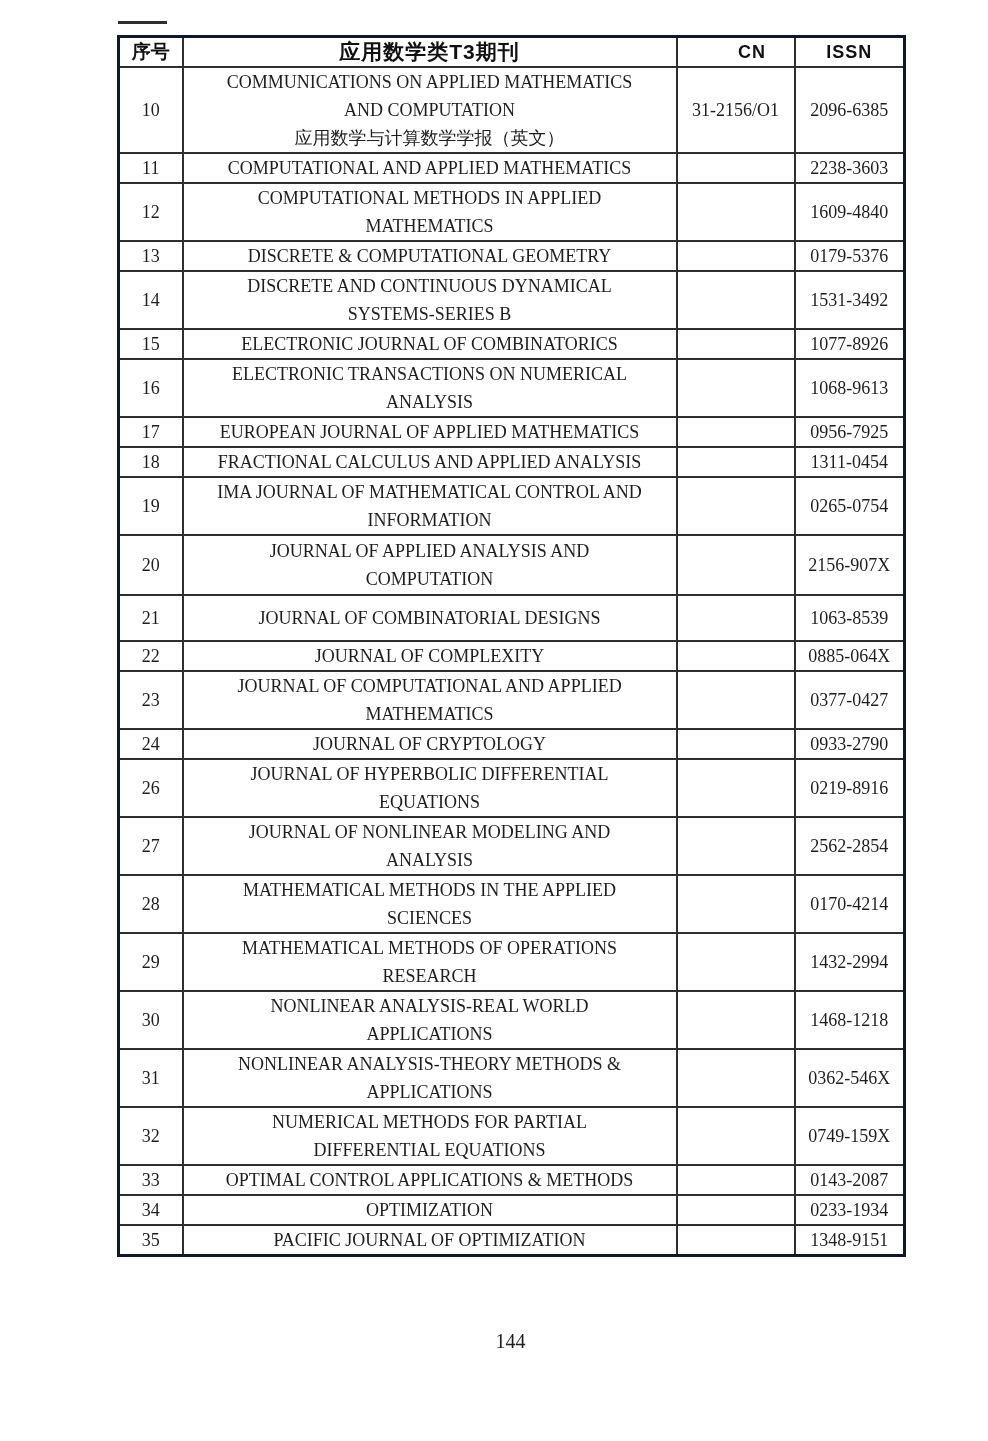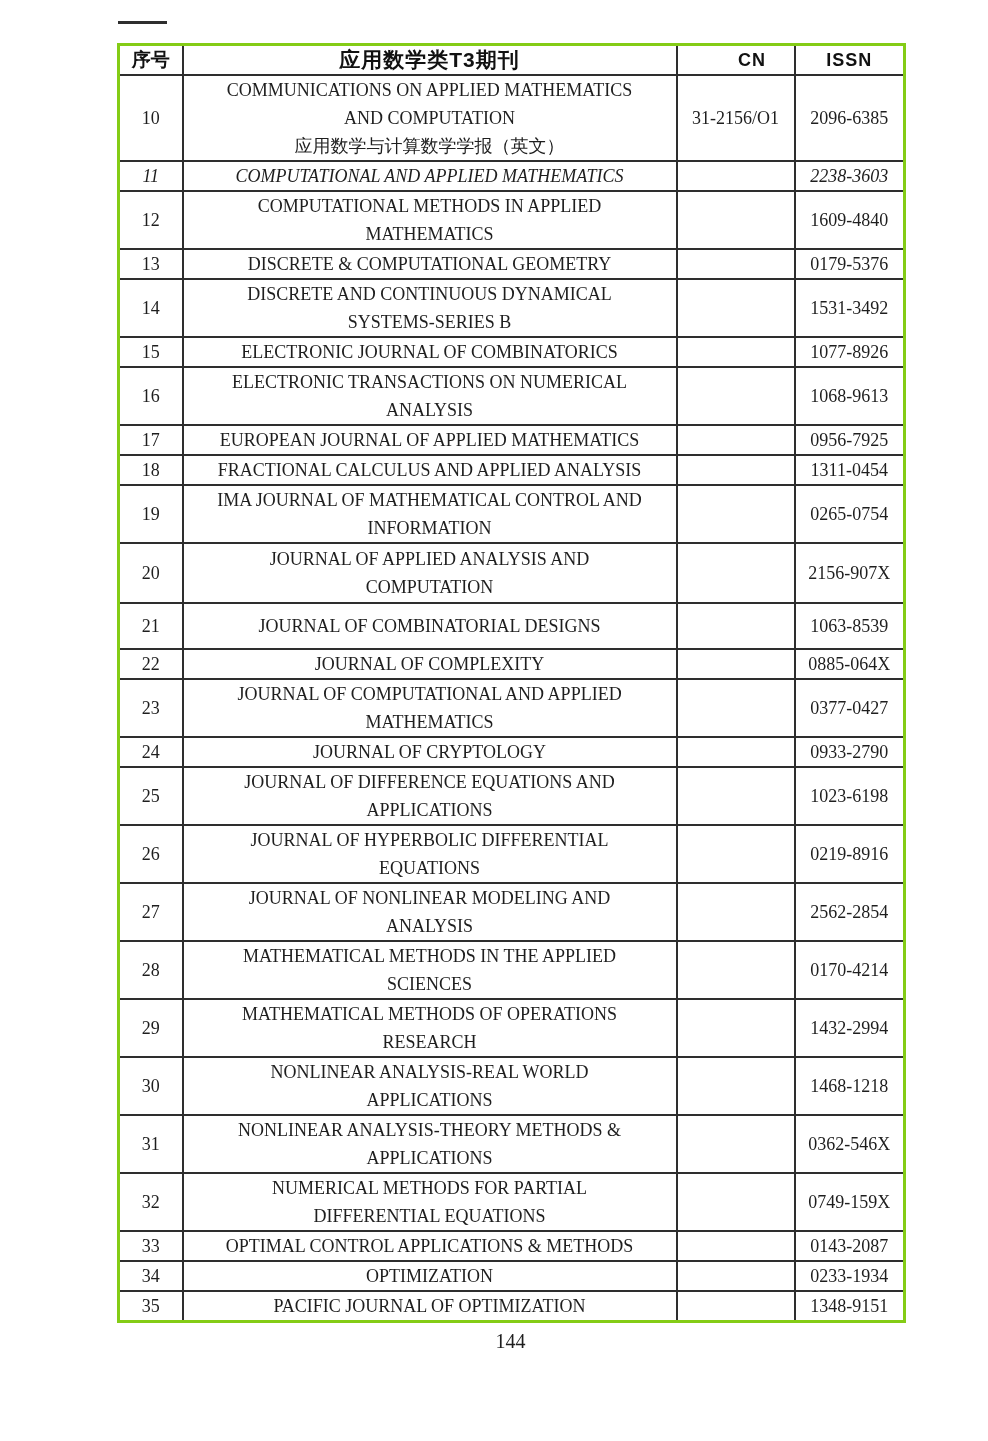--- a/index.html
+++ b/index.html
@@ -19,24 +19,24 @@
     position: absolute;
     left: 118px;
     top: 21px;
     width: 49px;
     height: 3px;
     background: #2e2e2e;
   }
   table.journal-table {
     position: absolute;
     left: 117px;
-    top: 43px;
+    top: 35px;
     border-collapse: collapse;
     table-layout: fixed;
-    border: 3px solid #84cc16;
+    border: 3px solid #0f172a;
   }
   .journal-table th,
   .journal-table td {
     border: 2px solid #2e2e2e;
     padding: 0;
     text-align: center;
     vertical-align: middle;
     overflow: hidden;
   }
   .journal-table thead tr {
@@ -100,21 +100,21 @@
       <tr style="height: 86px;">
     <td class="col-index">10</td>
     <td class="col-journal">
           <div class="journal-line">COMMUNICATIONS ON APPLIED MATHEMATICS</div>
           <div class="journal-line">AND COMPUTATION</div>
           <div class="journal-line">应用数学与计算数学学报（英文）</div>
         </td>
     <td class="col-cn">31-2156/O1</td>
     <td class="col-issn">2096-6385</td>
   </tr>
-      <tr style="height: 28px; font-style: italic;">
+      <tr style="height: 28px;">
     <td class="col-index">11</td>
     <td class="col-journal">
           <div class="journal-line">COMPUTATIONAL AND APPLIED MATHEMATICS</div>
         </td>
     <td class="col-cn"></td>
     <td class="col-issn">2238-3603</td>
   </tr>
       <tr style="height: 57px;">
     <td class="col-index">12</td>
     <td class="col-journal">
@@ -218,29 +218,20 @@
     <td class="col-issn">0377-0427</td>
   </tr>
       <tr style="height: 28px;">
     <td class="col-index">24</td>
     <td class="col-journal">
           <div class="journal-line">JOURNAL OF CRYPTOLOGY</div>
         </td>
     <td class="col-cn"></td>
     <td class="col-issn">0933-2790</td>
   </tr>
-      <tr style="height: 57px;">
-    <td class="col-index">25</td>
-    <td class="col-journal">
-          <div class="journal-line">JOURNAL OF DIFFERENCE EQUATIONS AND</div>
-          <div class="journal-line">APPLICATIONS</div>
-        </td>
-    <td class="col-cn"></td>
-    <td class="col-issn">1023-6198</td>
-  </tr>
       <tr style="height: 58px;">
     <td class="col-index">26</td>
     <td class="col-journal">
           <div class="journal-line">JOURNAL OF HYPERBOLIC DIFFERENTIAL</div>
           <div class="journal-line">EQUATIONS</div>
         </td>
     <td class="col-cn"></td>
     <td class="col-issn">0219-8916</td>
   </tr>
       <tr style="height: 56px;">

